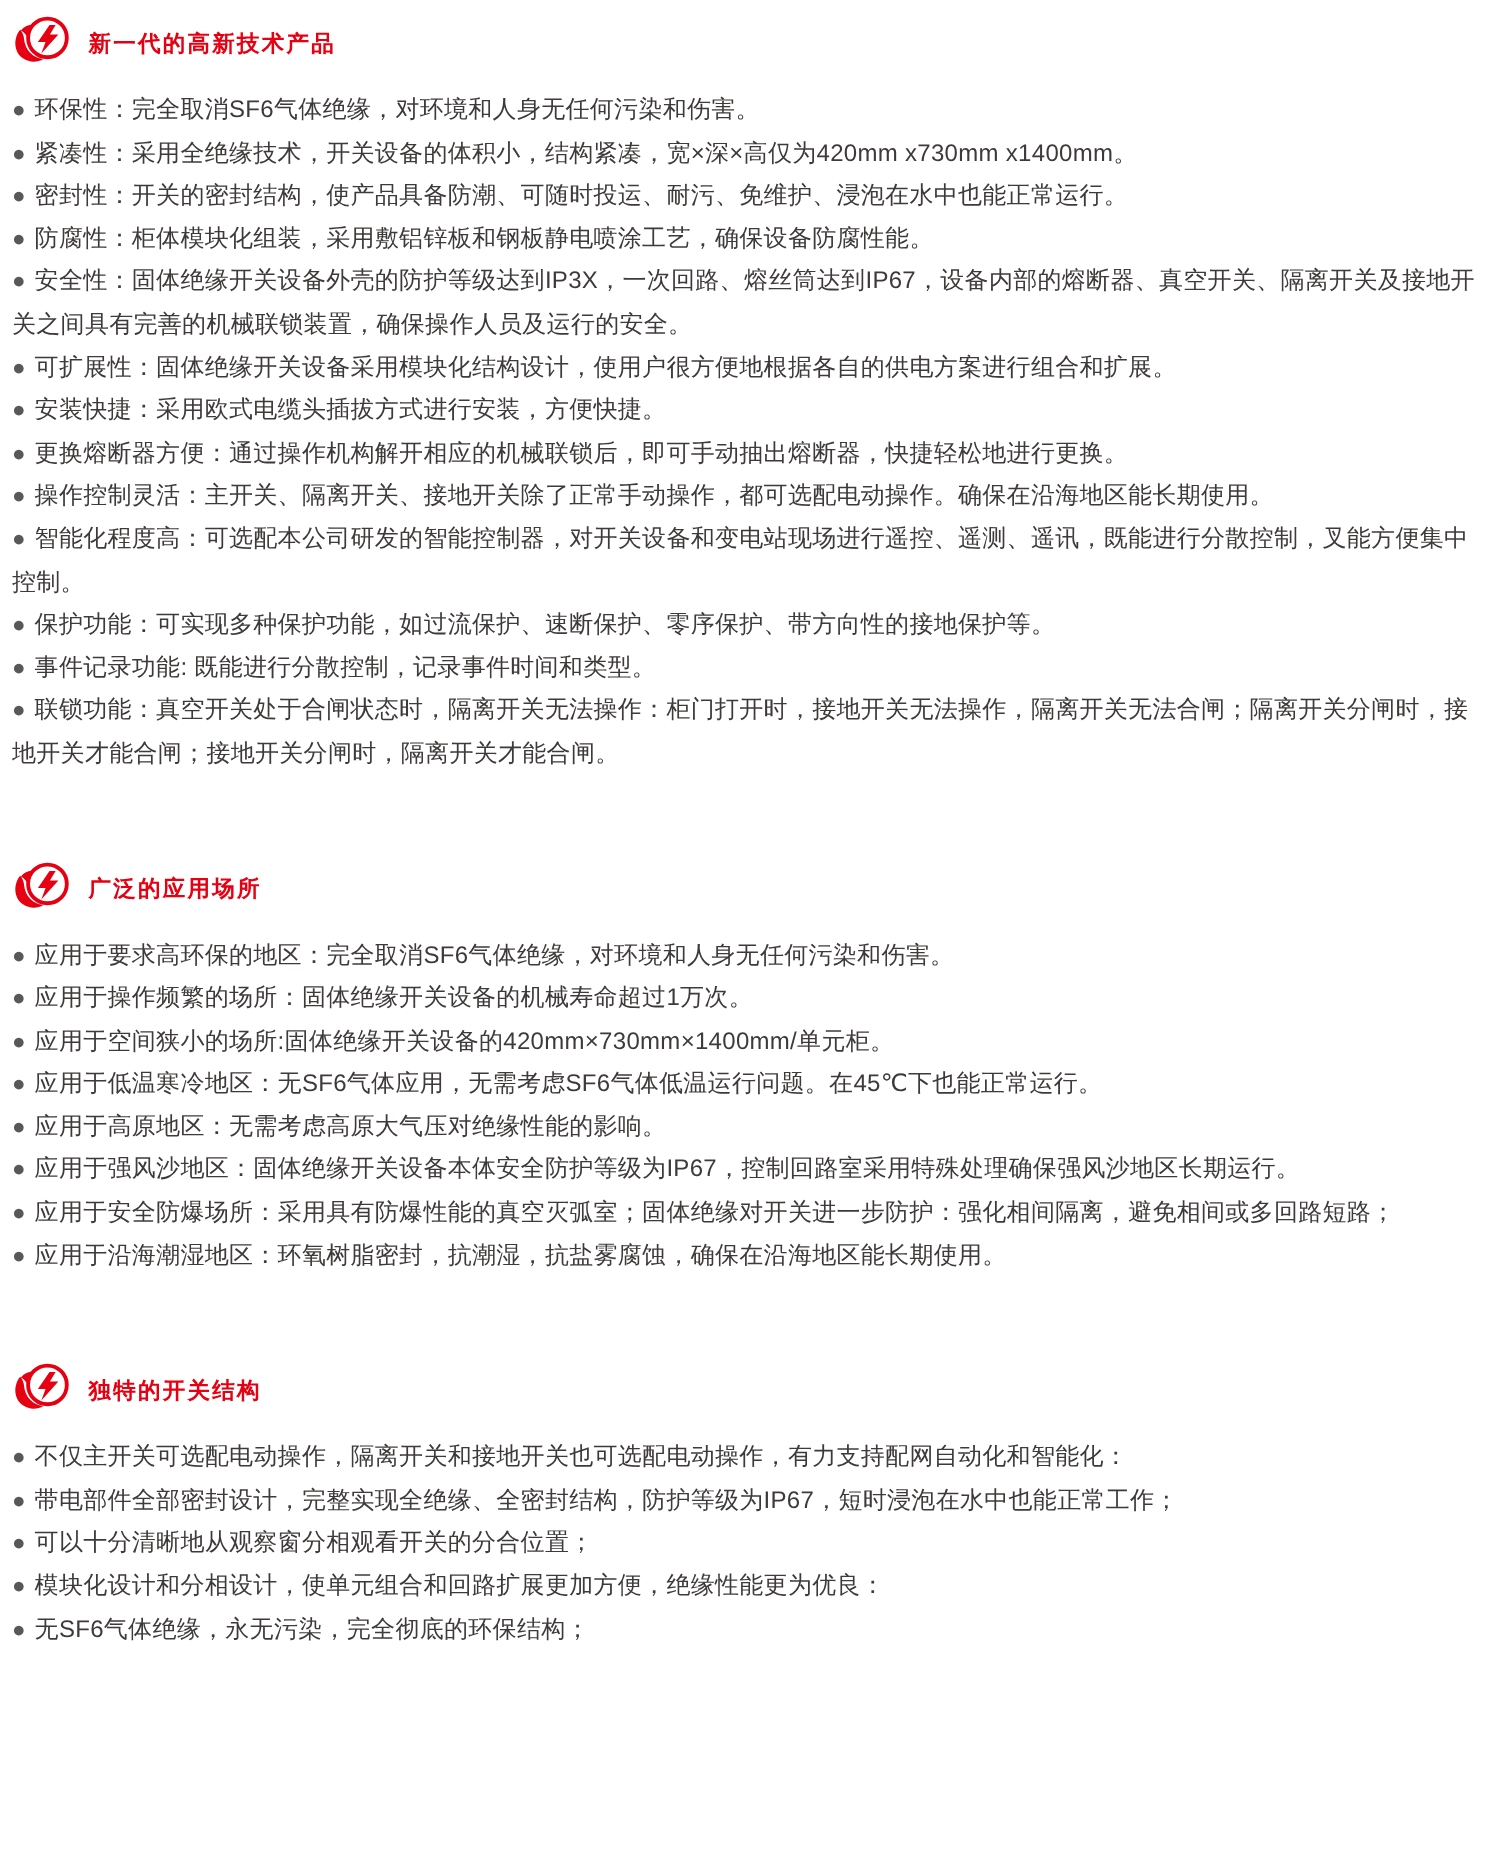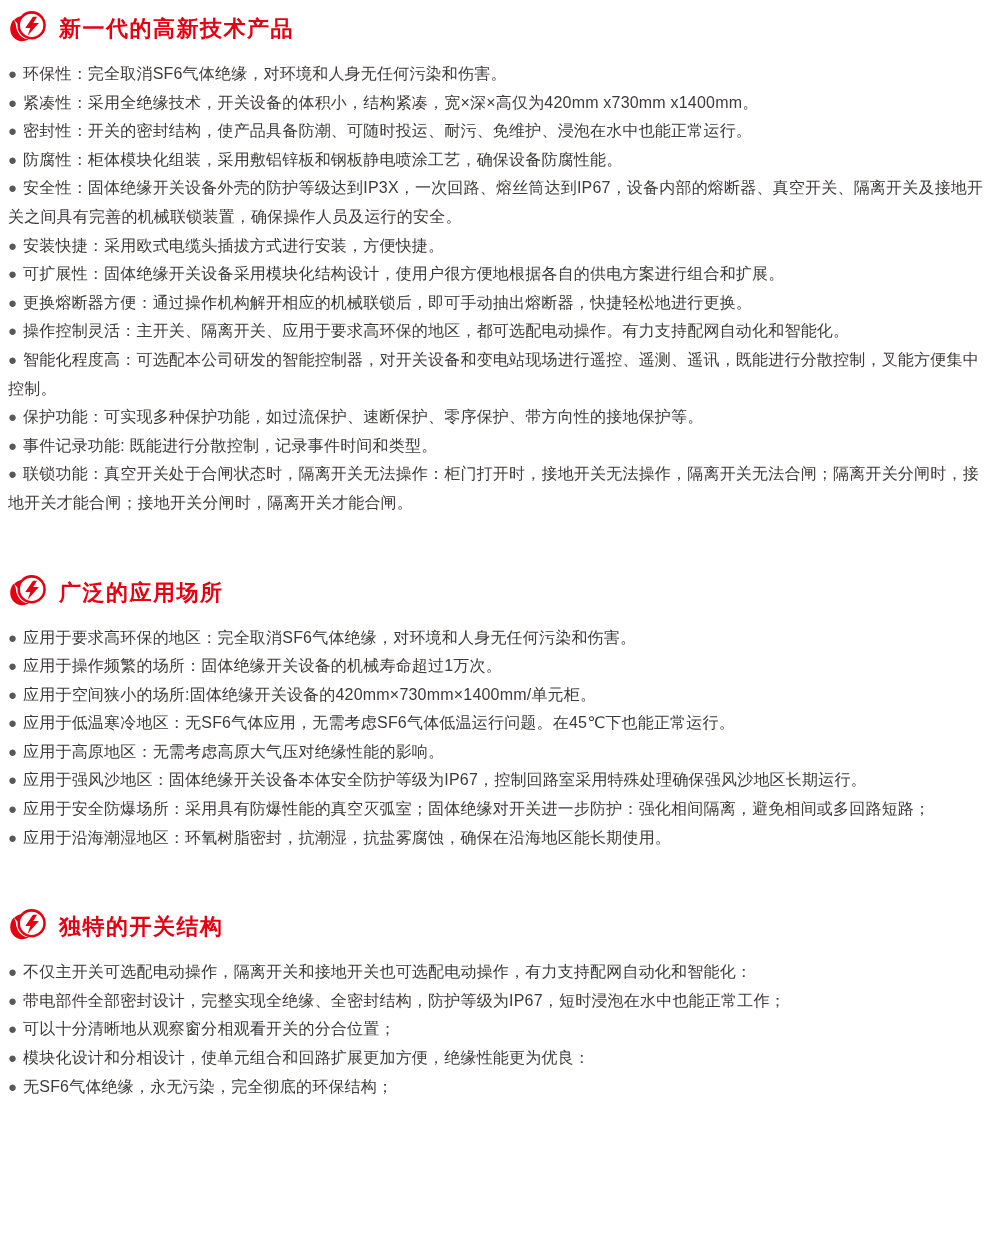--- a/index.html
+++ b/index.html
@@ -26,21 +26,21 @@
     margin-bottom: 12px;
   }
   .section-icon {
     width: 40px;
     height: 40px;
     flex: 0 0 auto;
     display: block;
   }
   .section-title {
     color: #E60012;
-    font-size: 22px;
+    font-size: 15px;
     font-weight: bold;
     letter-spacing: 1.5px;
     line-height: 1;
     padding-top: 2px;
   }
   .items {
     font-size: 16px;
     line-height: 28.6px;
     color: #3E3A39;
   }
@@ -66,24 +66,24 @@
         <path d="M27.5,9.5 L19,22 L24.6,22 L21.5,30.5 L34,16.5 L27.8,16.5 L32,9.5 Z" fill="#E60012"></path>
       </svg>
       <div class="section-title">新一代的高新技术产品</div>
     </div>
     <div class="items">
       <div class="item"><span class="bullet">●</span><span class="item-text">环保性：完全取消SF6气体绝缘，对环境和人身无任何污染和伤害。</span></div>
       <div class="item"><span class="bullet">●</span><span class="item-text">紧凑性：采用全绝缘技术，开关设备的体积小，结构紧凑，宽×深×高仅为420mm x730mm x1400mm。</span></div>
       <div class="item"><span class="bullet">●</span><span class="item-text">密封性：开关的密封结构，使产品具备防潮、可随时投运、耐污、免维护、浸泡在水中也能正常运行。</span></div>
       <div class="item"><span class="bullet">●</span><span class="item-text">防腐性：柜体模块化组装，采用敷铝锌板和钢板静电喷涂工艺，确保设备防腐性能。</span></div>
       <div class="item"><span class="bullet">●</span><span class="item-text">安全性：固体绝缘开关设备外壳的防护等级达到IP3X，一次回路、熔丝筒达到IP67，设备内部的熔断器、真空开关、隔离开关及接地开关之间具有完善的机械联锁装置，确保操作人员及运行的安全。</span></div>
+      <div class="item"><span class="bullet">●</span><span class="item-text">可扩展性：固体绝缘开关设备采用模块化结构设计，使用户很方便地根据各自的供电方案进行组合和扩展。</span></div>
       <div class="item"><span class="bullet">●</span><span class="item-text">安装快捷：采用欧式电缆头插拔方式进行安装，方便快捷。</span></div>
-      <div class="item"><span class="bullet">●</span><span class="item-text">可扩展性：固体绝缘开关设备采用模块化结构设计，使用户很方便地根据各自的供电方案进行组合和扩展。</span></div>
       <div class="item"><span class="bullet">●</span><span class="item-text">更换熔断器方便：通过操作机构解开相应的机械联锁后，即可手动抽出熔断器，快捷轻松地进行更换。</span></div>
-      <div class="item"><span class="bullet">●</span><span class="item-text">操作控制灵活：主开关、隔离开关、应用于要求高环保的地区，都可选配电动操作。有力支持配网自动化和智能化。</span></div>
+      <div class="item"><span class="bullet">●</span><span class="item-text">操作控制灵活：主开关、隔离开关、接地开关除了正常手动操作，都可选配电动操作。确保在沿海地区能长期使用。</span></div>
       <div class="item"><span class="bullet">●</span><span class="item-text">智能化程度高：可选配本公司研发的智能控制器，对开关设备和变电站现场进行遥控、遥测、遥讯，既能进行分散控制，叉能方便集中 控制。</span></div>
       <div class="item"><span class="bullet">●</span><span class="item-text">保护功能：可实现多种保护功能，如过流保护、速断保护、零序保护、带方向性的接地保护等。</span></div>
       <div class="item"><span class="bullet">●</span><span class="item-text">事件记录功能: 既能进行分散控制，记录事件时间和类型。</span></div>
       <div class="item"><span class="bullet">●</span><span class="item-text">联锁功能：真空开关处于合闸状态时，隔离开关无法操作：柜门打开时，接地开关无法操作，隔离开关无法合闸；隔离开关分闸时，接地开关才能合闸；接地开关分闸时，隔离开关才能合闸。</span></div>
     </div>
   </div>
 
   <div class="section">
     <div class="section-header">
       <svg class="section-icon" viewBox="0 0 44 44" aria-hidden="true">

